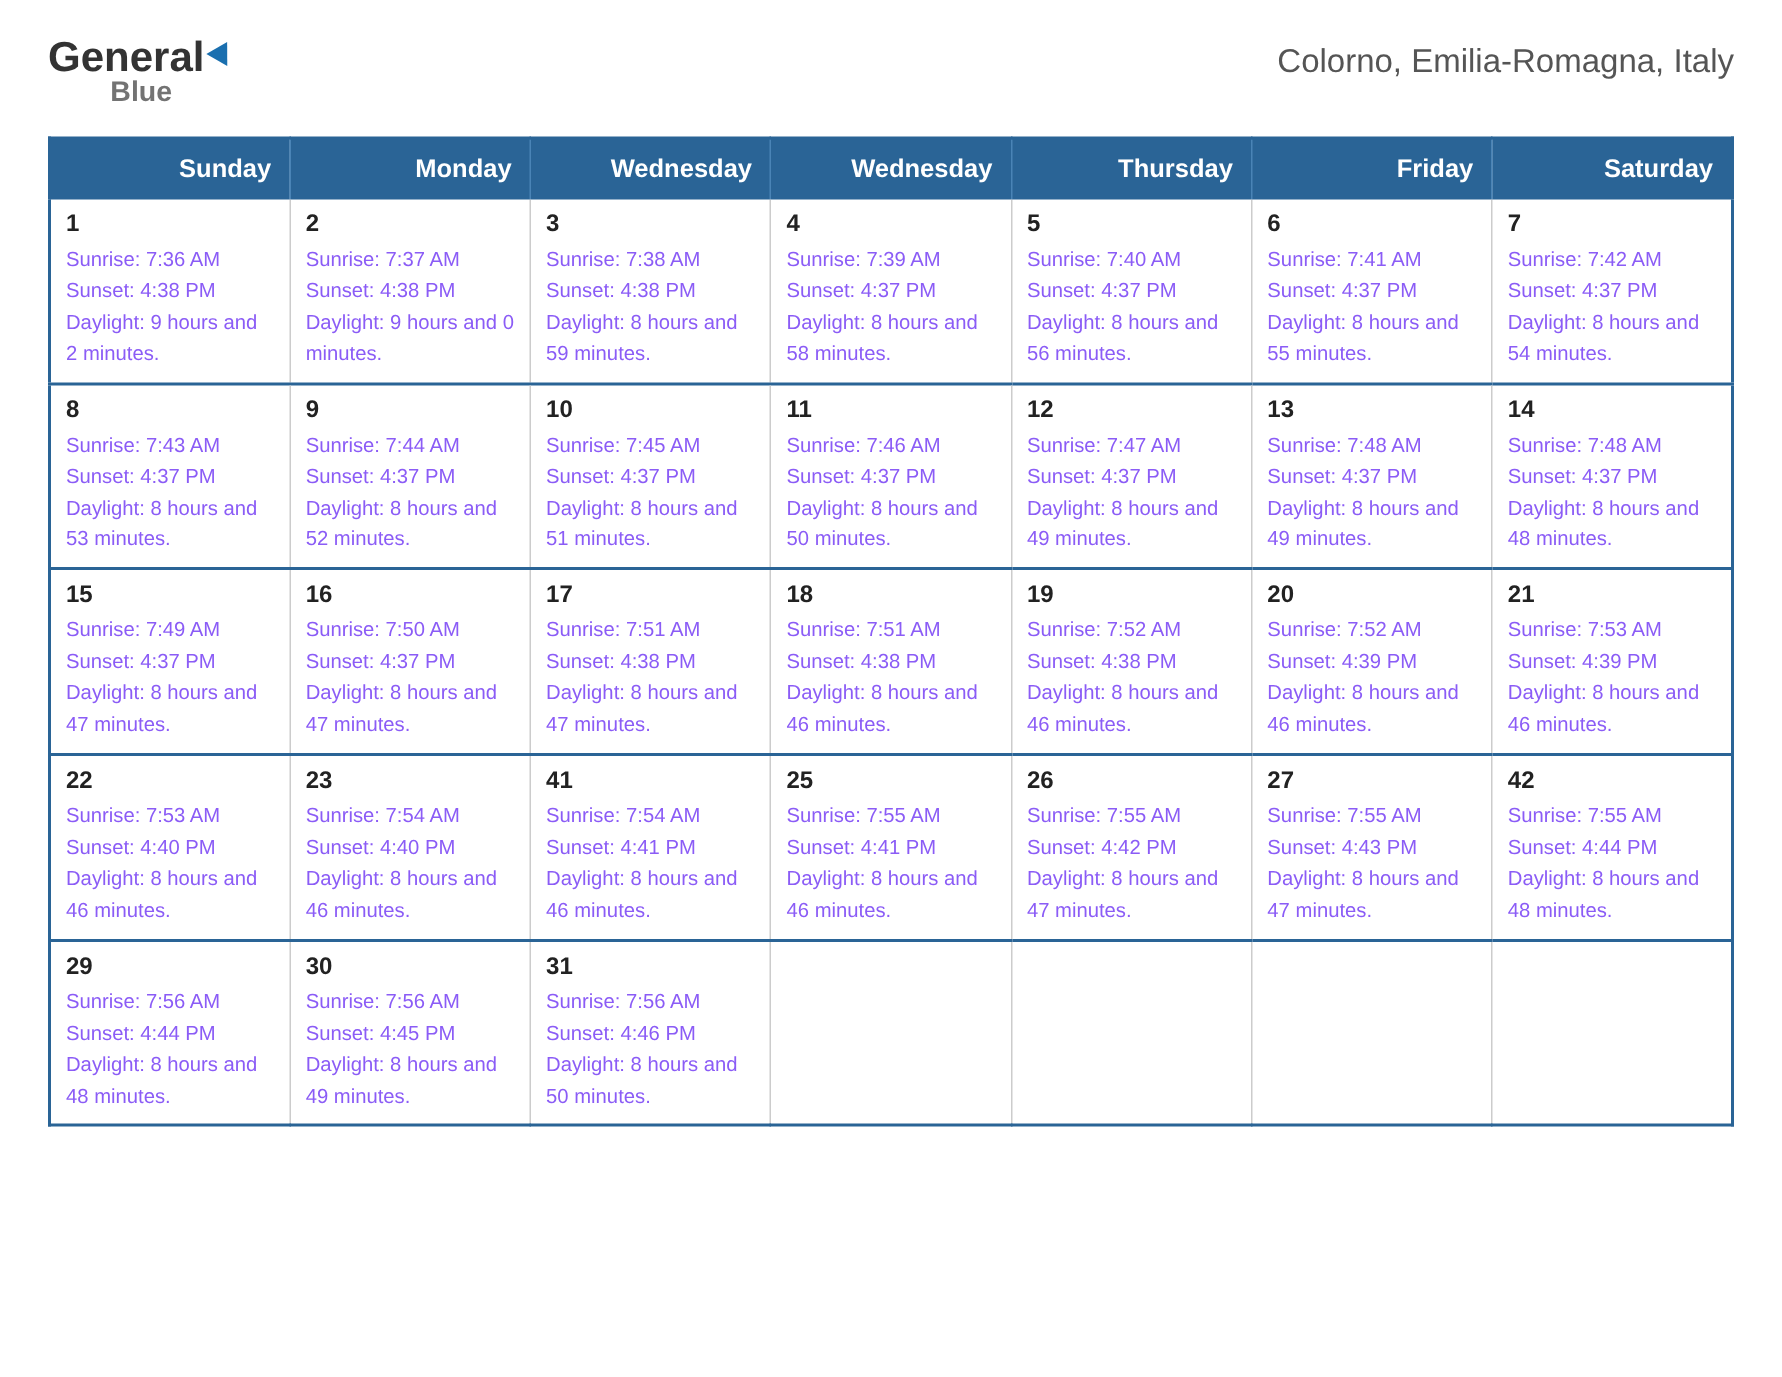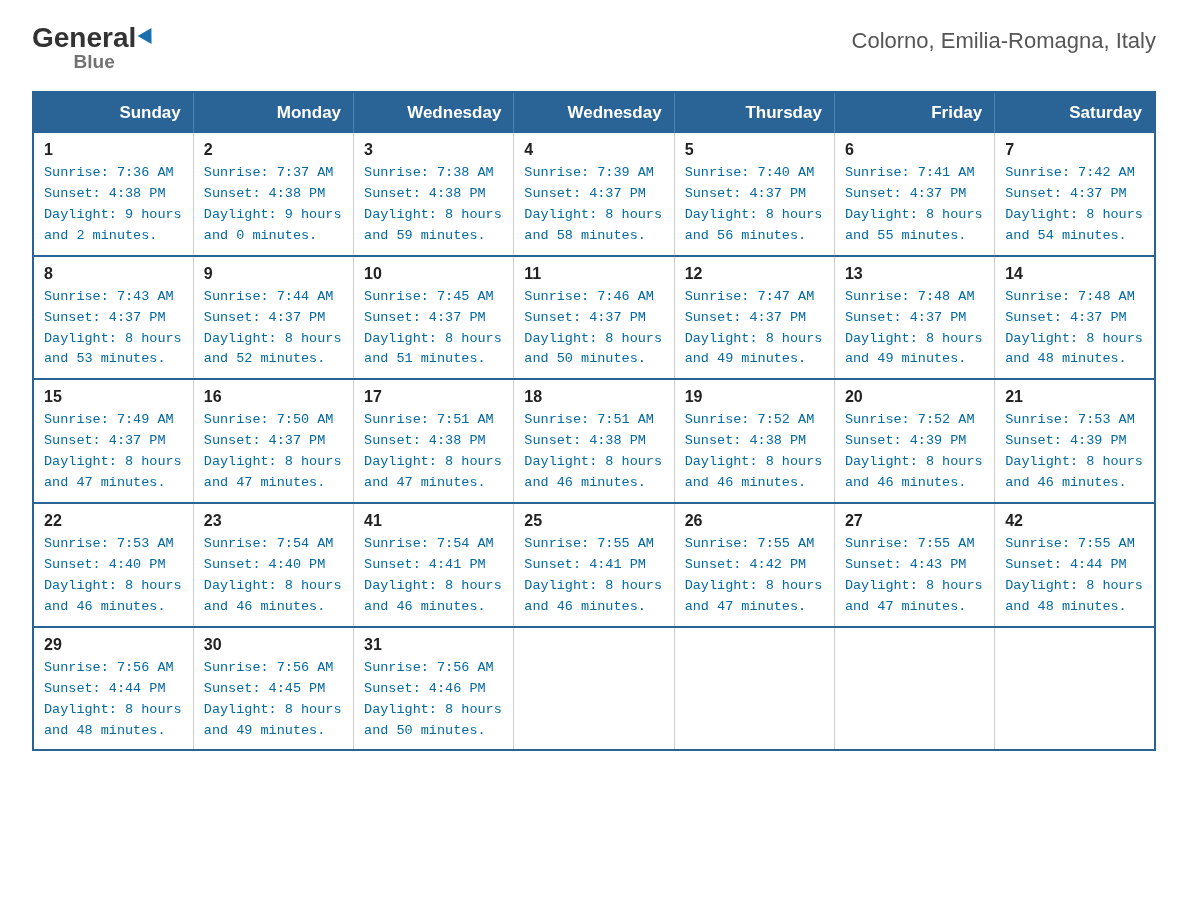--- a/index.html
+++ b/index.html
@@ -96,22 +96,21 @@
     }
     .day-number {
       font-size: 16px;
       font-weight: bold;
       color: #222;
       margin-bottom: 4px;
       display: block;
     }
     .day-info {
       line-height: 1.55;
-      color: #0369a1;
-      font-family: Liberation Mono, monospace;
+      color: #8b5cf6;
     }
     .empty-cell {
       background: #fff;
     }
   </style>
 </head>
 <body>
 
 <div class="header">
   <div class="logo">

